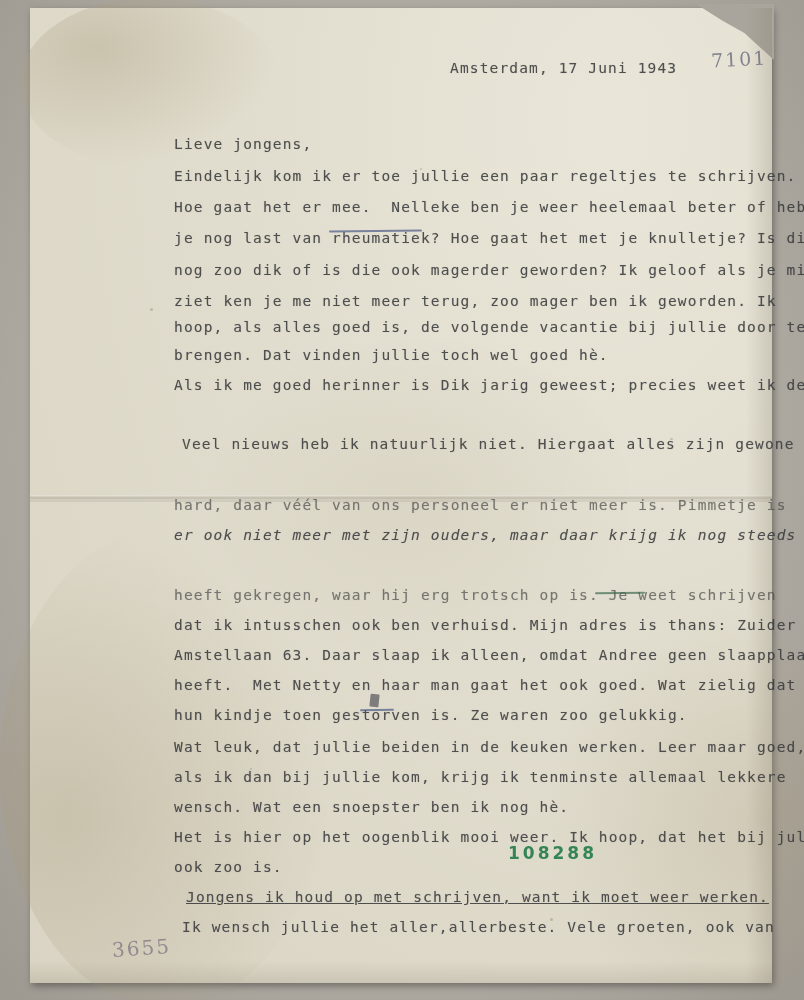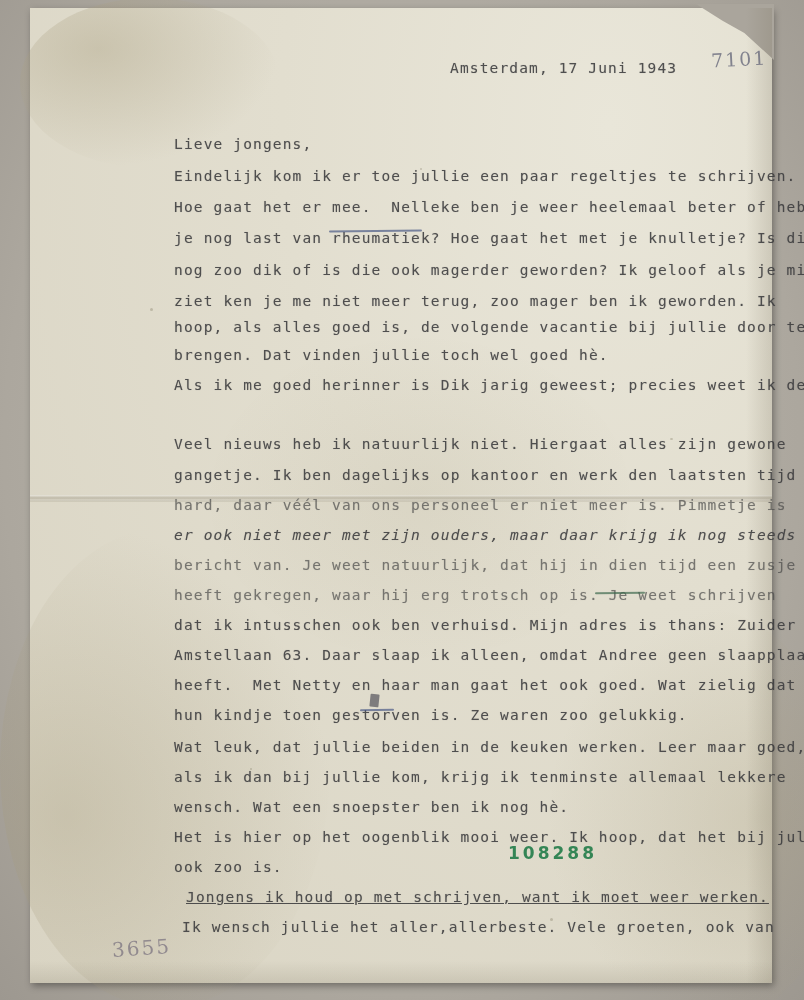--- a/index.html
+++ b/index.html
@@ -232,25 +232,23 @@
       <div class="tline" style="left:144px; top:160px;">Eindelijk kom ik er toe jullie een paar regeltjes te schrijven.</div>
       <div class="tline" style="left:144px; top:191px;">Hoe gaat het er mee.  Nelleke ben je weer heelemaal beter of heb</div>
       <div class="tline" style="left:144px; top:222px;">je nog last van rheumatiek? Hoe gaat het met je knulletje? Is die</div>
       <div class="tline" style="left:144px; top:254px;">nog zoo dik of is die ook magerder geworden? Ik geloof als je mij</div>
       <div class="tline" style="left:144px; top:285px;">ziet ken je me niet meer terug, zoo mager ben ik geworden. Ik</div>
       <div class="tline" style="left:144px; top:311px;">hoop, als alles goed is, de volgende vacantie bij jullie door te</div>
       <div class="tline" style="left:144px; top:339px;">brengen. Dat vinden jullie toch wel goed hè.</div>
 
       <div class="tline" style="left:144px; top:369px;">Als ik me goed herinner is Dik jarig geweest; precies weet ik den</div>
 
-      <div class="tline" style="left:144px; top:428px;">Veel nieuws heb ik natuurlijk niet. Hiergaat alles zijn gewone</div>
-      <div class="tline" style="left:144px; top:459px;">gangetje. Ik ben dagelijks op kantoor en werk den laatsten tijd</div>
+      <div class="tline" style="left:152px; top:428px;">Veel nieuws heb ik natuurlijk niet. Hiergaat alles zijn gewone</div>
       <div class="tline faded" style="left:144px; top:489px;">hard, daar véél van ons personeel er niet meer is. Pimmetje is</div>
       <div class="tline" style="left:144px; top:519px;font-style:italic;">er ook niet meer met zijn ouders, maar daar krijg ik nog steeds</div>
-      <div class="tline faded" style="left:144px; top:549px;">bericht van. Je weet natuurlijk, dat hij in dien tijd een zusje</div>
       <div class="tline faded" style="left:144px; top:579px;">heeft gekregen, waar hij erg trotsch op is. Je weet schrijven</div>
       <div class="tline" style="left:144px; top:609px;">dat ik intusschen ook ben verhuisd. Mijn adres is thans: Zuider</div>
       <div class="tline" style="left:144px; top:639px;">Amstellaan 63. Daar slaap ik alleen, omdat Andree geen slaapplaats</div>
       <div class="tline" style="left:144px; top:699px;">hun kindje toen gestorven is. Ze waren zoo gelukkig.</div>
       <div class="tline" style="left:144px; top:669px;">heeft.  Met Netty en haar man gaat het ook goed. Wat zielig dat</div>
 
       <div class="tline" style="left:144px; top:731px;">Wat leuk, dat jullie beiden in de keuken werken. Leer maar goed,</div>
       <div class="tline" style="left:144px; top:761px;">als ik dan bij jullie kom, krijg ik tenminste allemaal lekkere</div>
       <div class="tline" style="left:144px; top:791px;">wensch. Wat een snoepster ben ik nog hè.</div>
 

